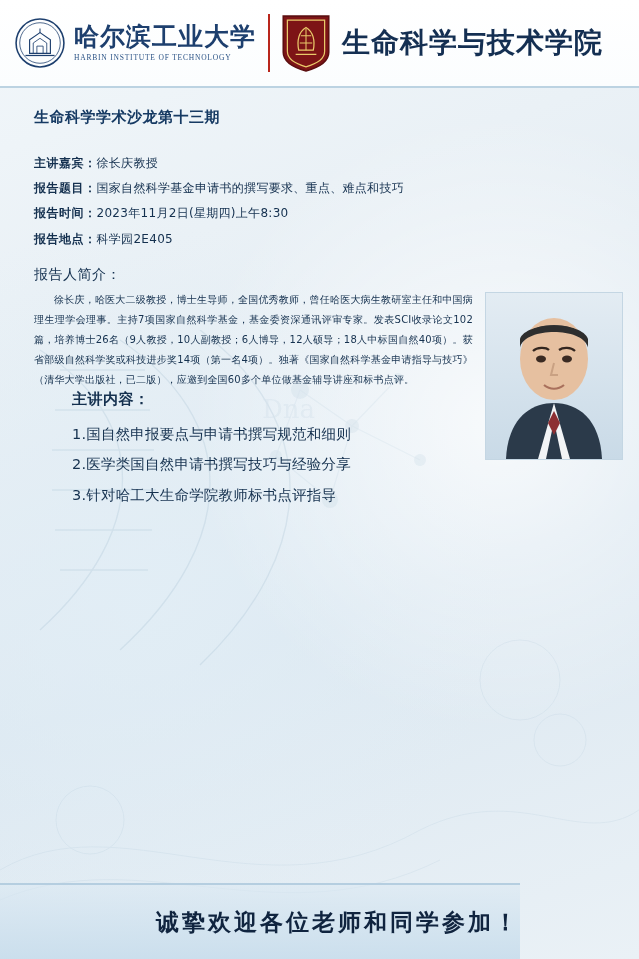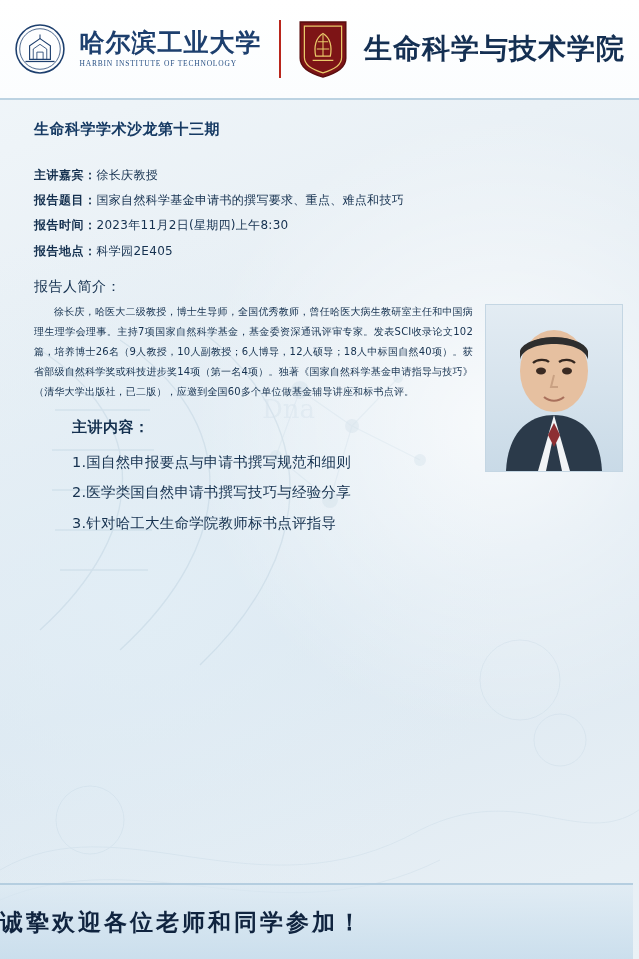--- a/index.html
+++ b/index.html
@@ -36,28 +36,27 @@
     position: absolute;
     left: 0; top: 620px;
     width: 639px; height: 300px;
     opacity: 0.18;
     pointer-events: none;
   }
 
   
   .header {
     position: relative;
-    height: 100px;
+    height: 88px;
     background: linear-gradient(180deg, #ffffff 0%, #fbfdfe 100%);
     border-bottom: 2px solid #bcd3e2;
     display: flex;
     align-items: center;
     padding: 0 14px;
     box-sizing: border-box;
-    justify-content: space-between;
   }
   .hit-logo {
     width: 52px;
     height: 52px;
     flex: 0 0 auto;
   }
   .hit-text {
     margin-left: 8px;
     display: flex;
     flex-direction: column;
@@ -166,48 +165,47 @@
   .bio-text {
     font-size: 10px;
     color: #15314f;
     line-height: 2.0;
     text-align: justify;
     text-indent: 2em;
     letter-spacing: 0.2px;
   }
 
   .topics {
-    margin-top: 16px;
     padding-left: 38px;
   }
   .topics-head {
     font-size: 15px;
     font-weight: bold;
     color: #14304f;
     letter-spacing: 0.5px;
     margin-bottom: 10px;
   }
   .topic-item {
     font-size: 14.5px;
     color: #15314f;
     line-height: 2.1;
     letter-spacing: 0.2px;
   }
 
   .footer {
     position: absolute;
     left: 0;
     bottom: 0;
-    width: 633px;
+    width: 520px;
     height: 74px;
     background: linear-gradient(180deg, rgba(219,233,243,0.55) 0%, rgba(200,221,236,0.9) 100%);
     border-top: 2px solid #b5cee0;
     display: flex;
     align-items: center;
-    justify-content: flex-start;
+    justify-content: flex-end;
   }
   .footer-text {
     font-family: "DejaVu Serif", "Liberation Serif", serif;
     font-size: 23px;
     font-weight: bold;
     color: #10243f;
     letter-spacing: 3px;
   }
 </style>
 </head>

